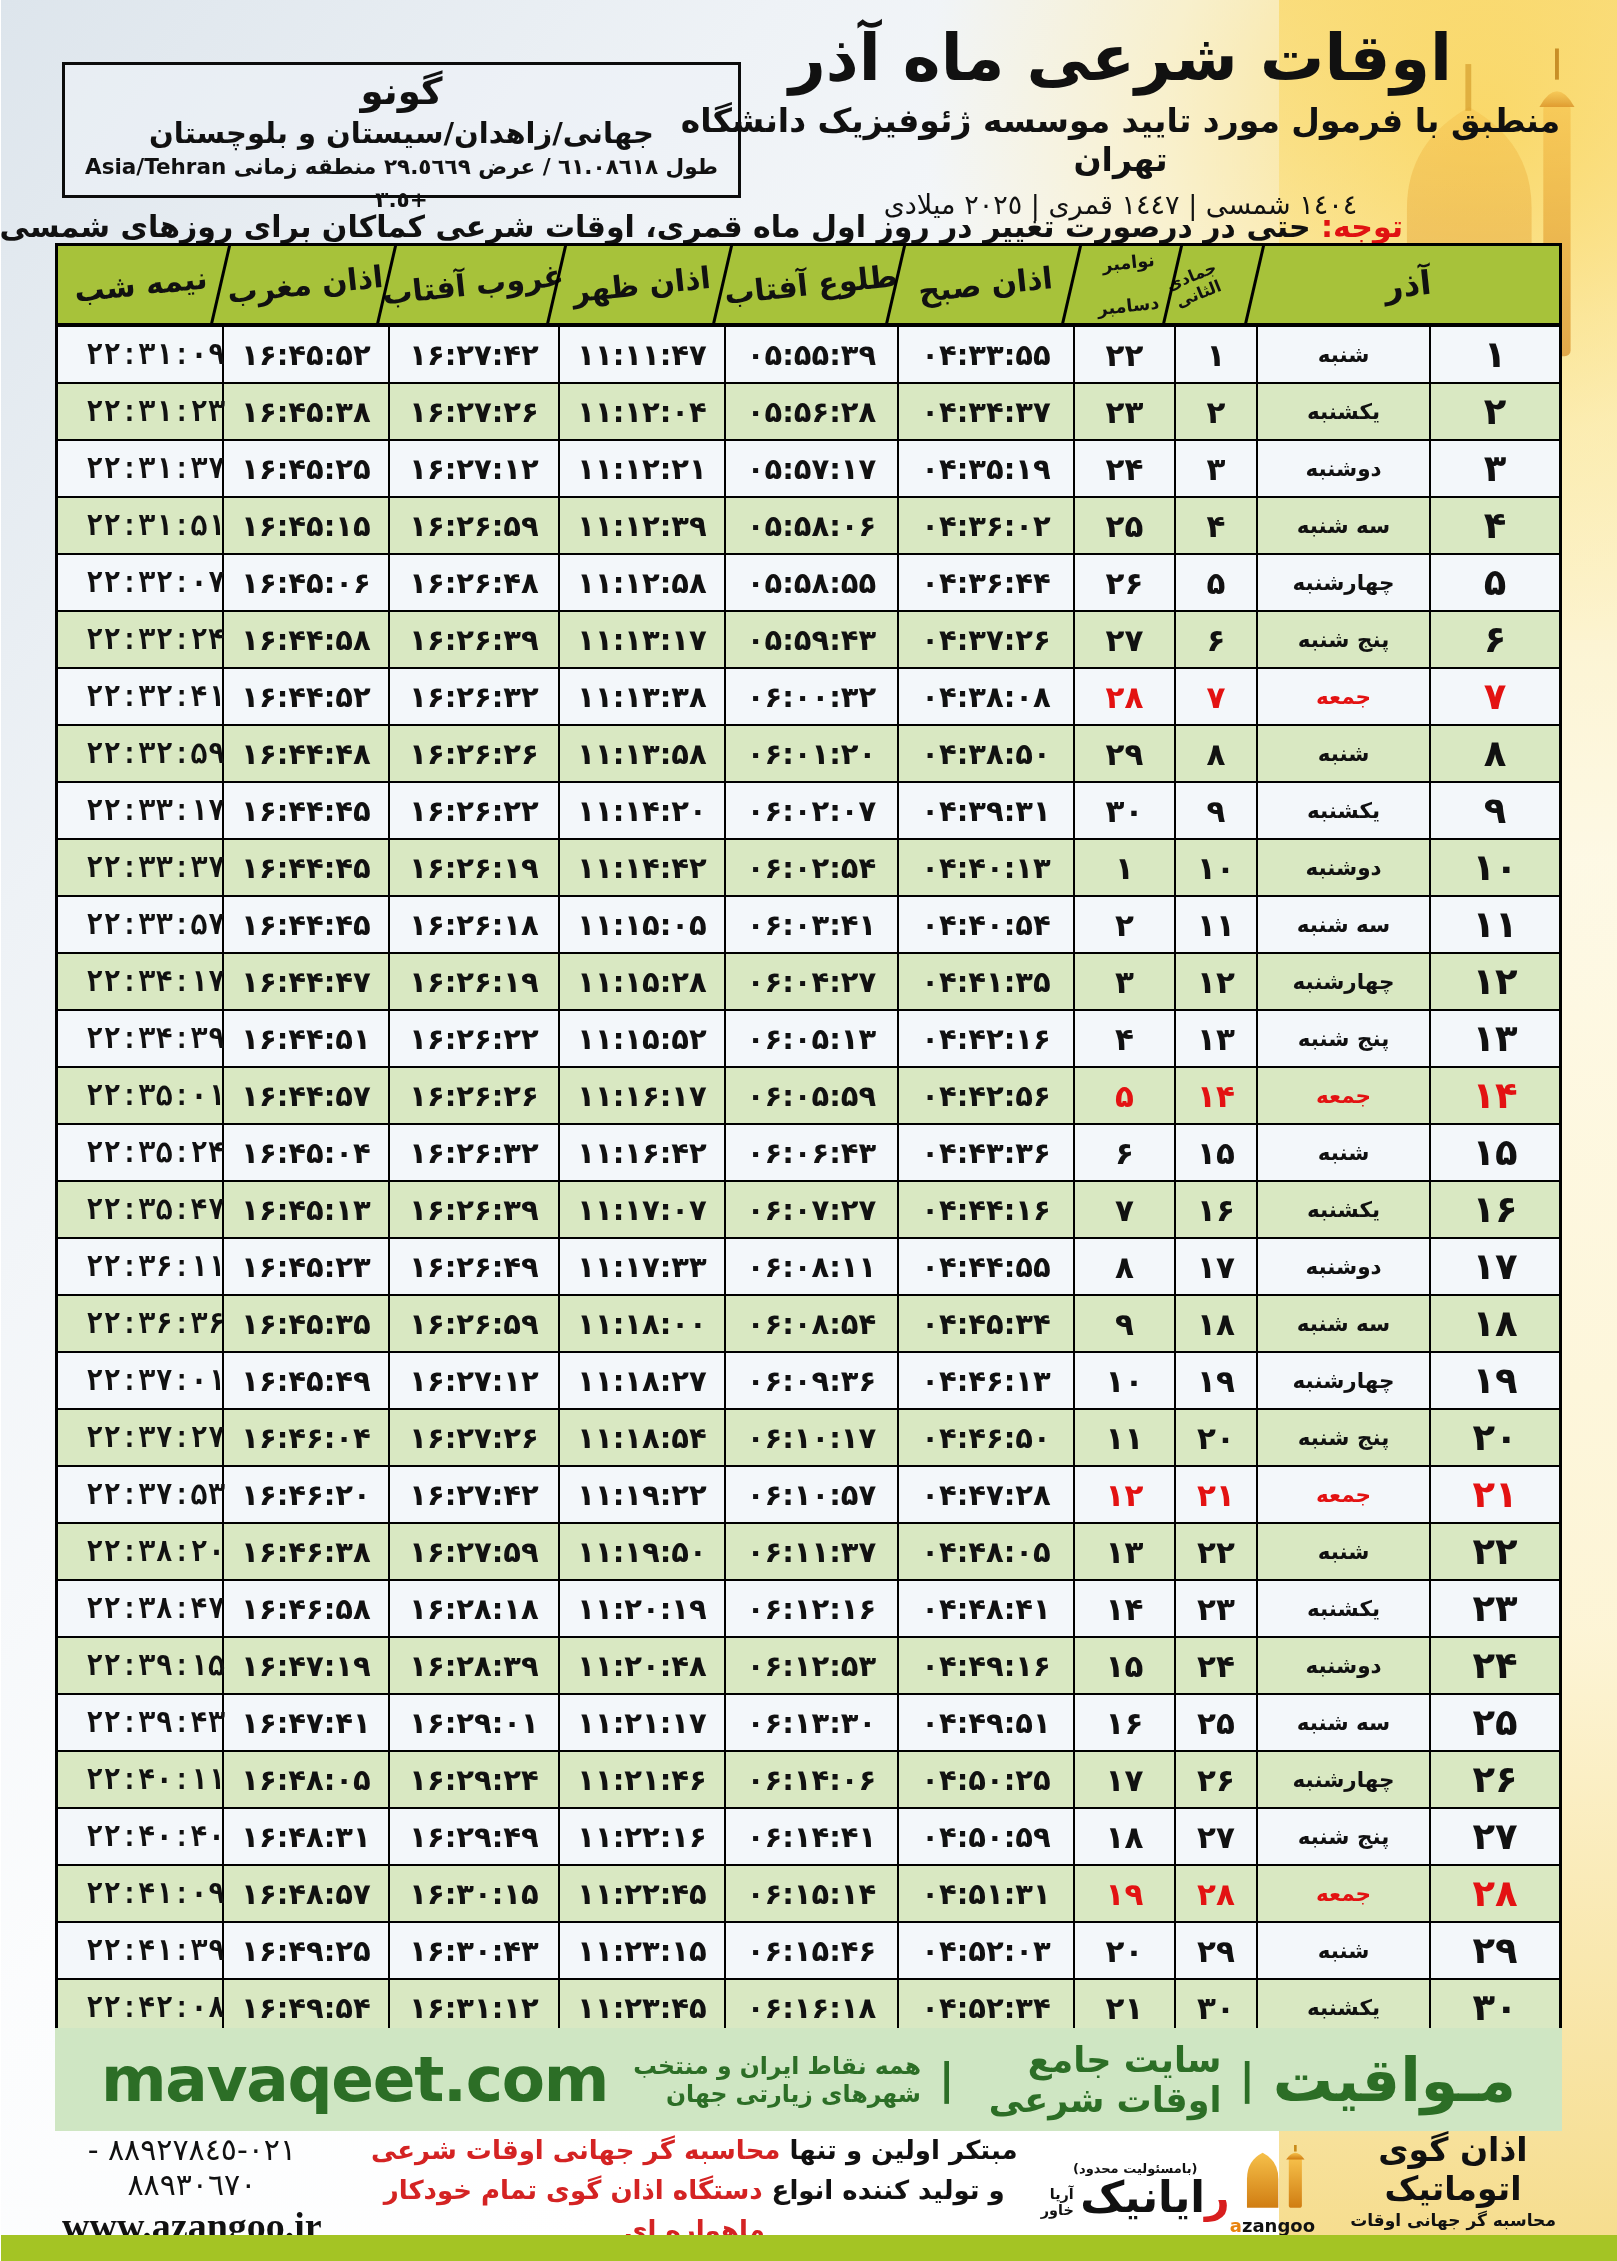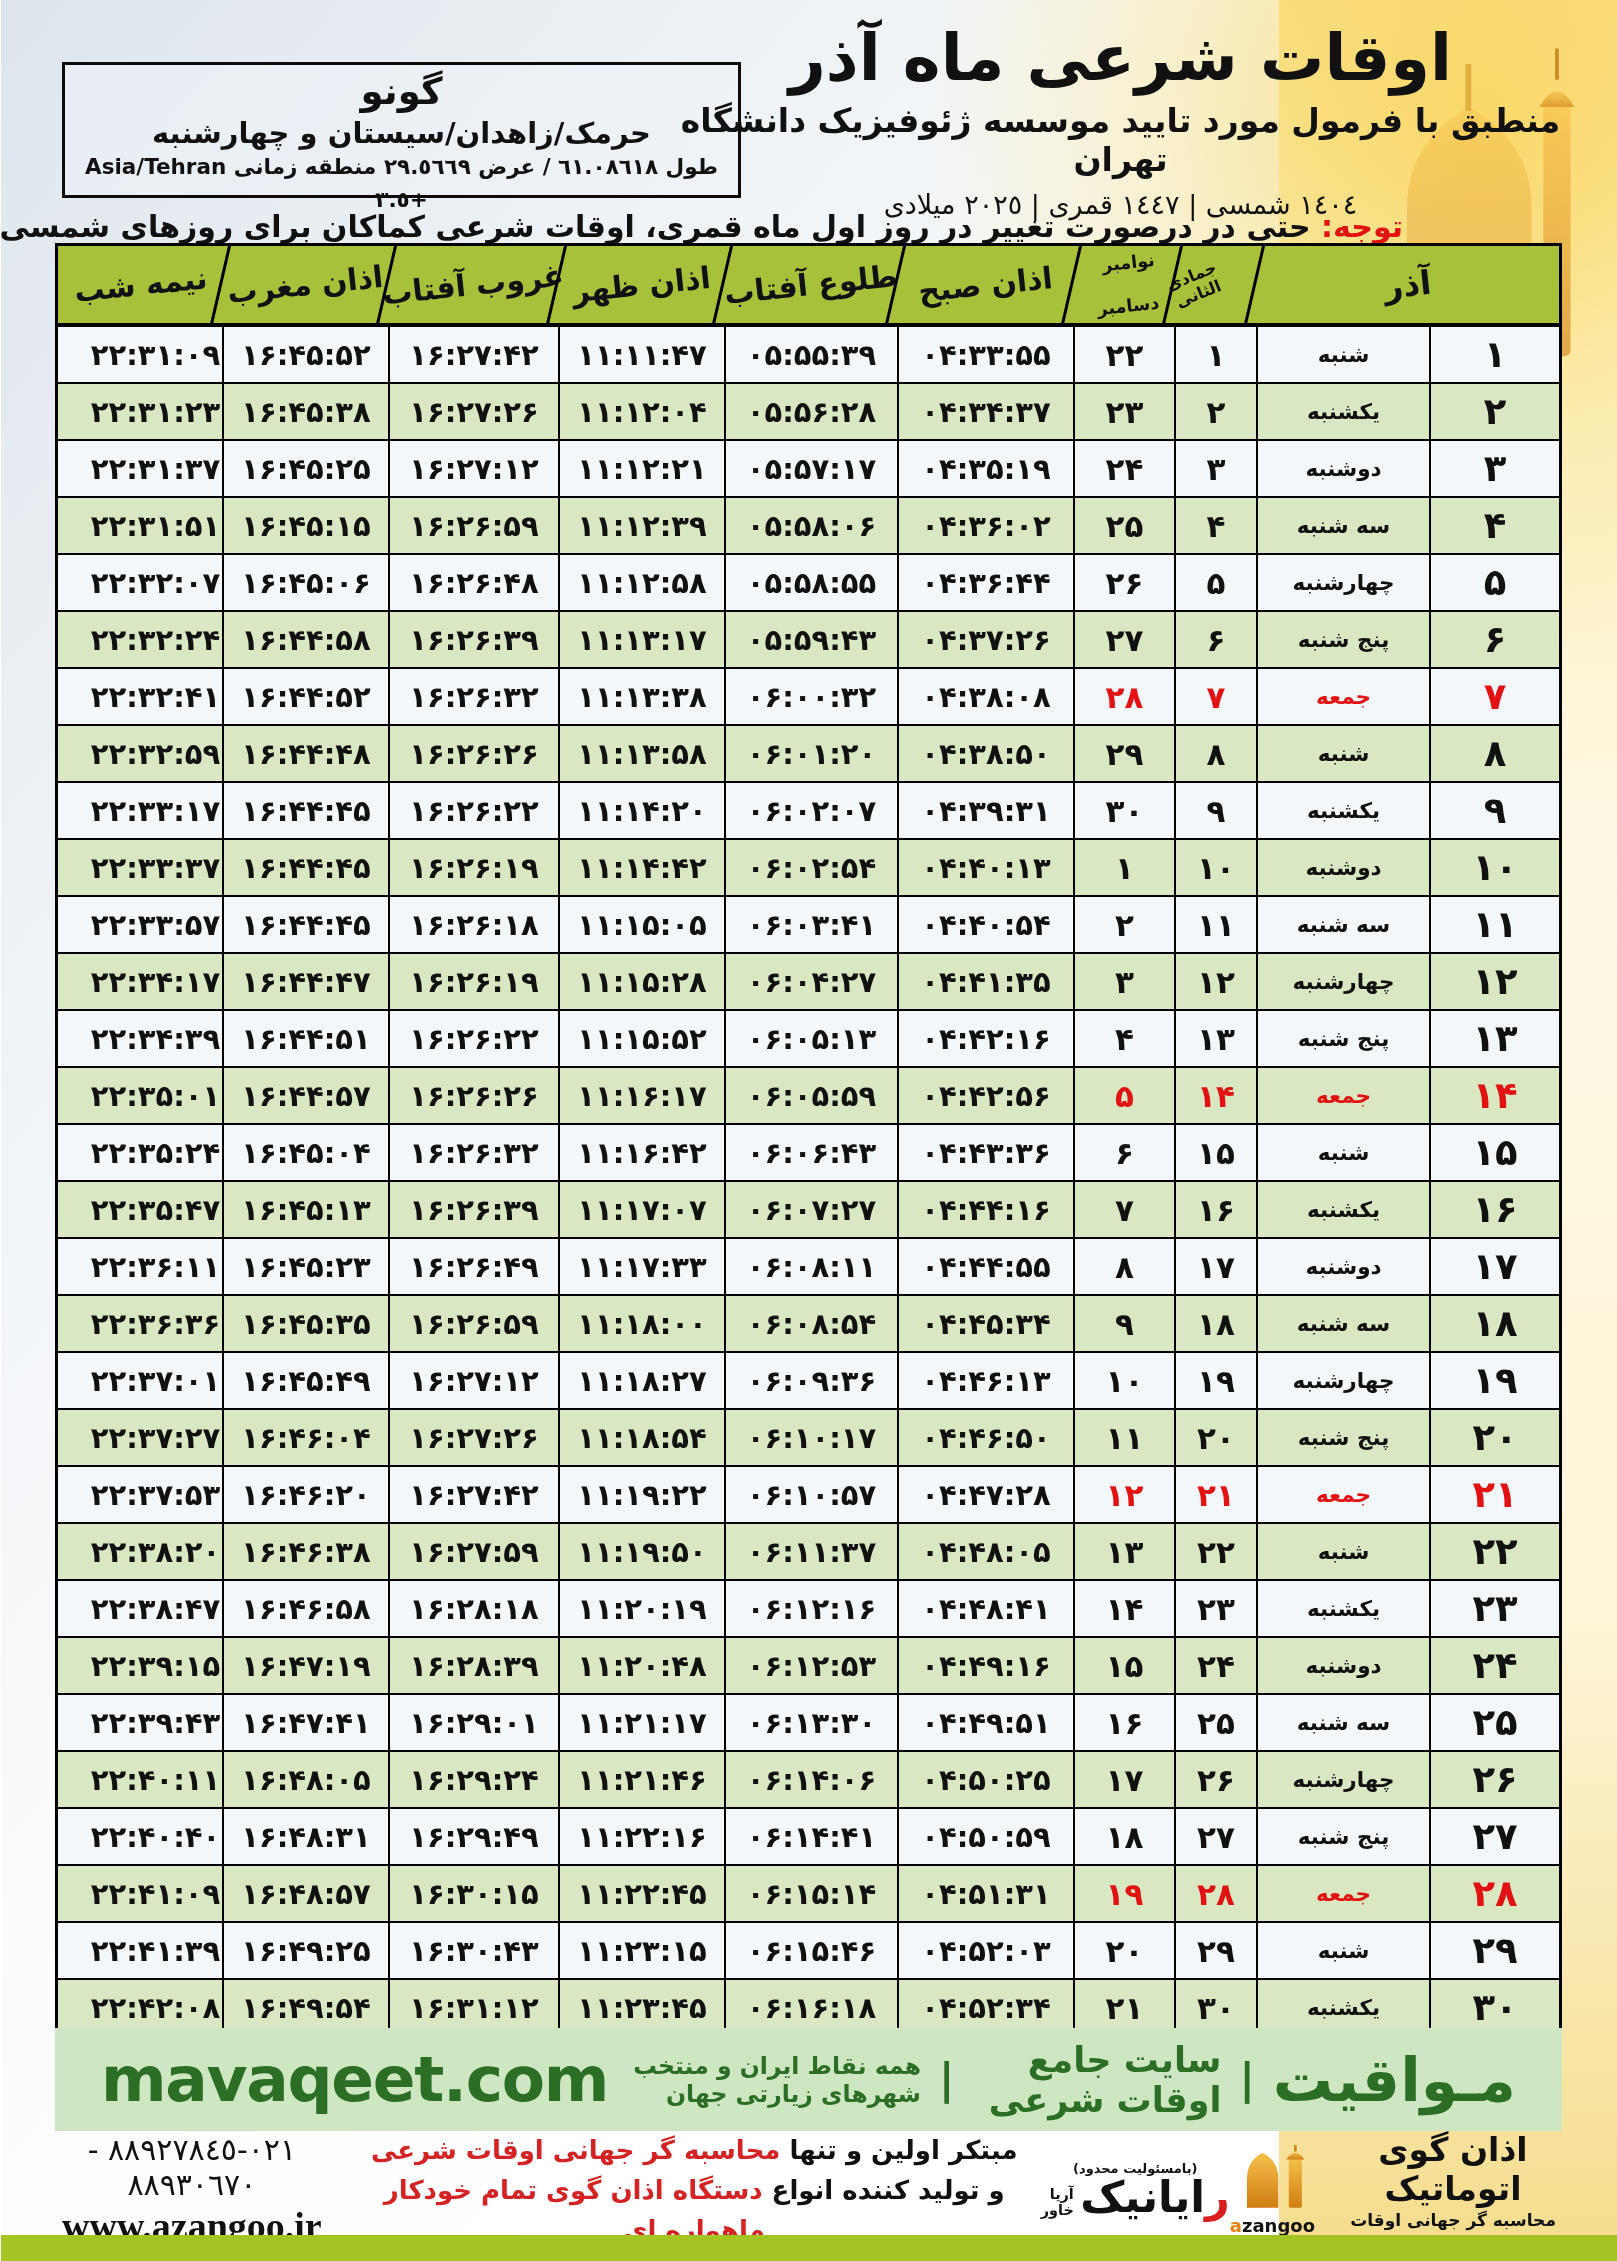--- a/index.html
+++ b/index.html
@@ -48,21 +48,21 @@
   .cell:last-child{border-left:none;}
   .c-day{width:130px;font-size:37px;}
   .c-week{width:173px;font-size:21.5px;}
   .c-lunar{width:82px;font-size:31px;}
   .c-greg{width:101px;font-size:31px;}
   .c-fajr{width:176px;}
   .c-sunrise{width:173px;}
   .c-dhuhr{width:166px;}
   .c-sunset{width:170px;}
   .c-maghrib{width:166px;}
-  .c-midnight{width:133px;}
+  .c-midnight{width:133px;font-family:Liberation Mono, monospace;}
   .t-row.friday .c-day,.t-row.friday .c-week,.t-row.friday .c-lunar,.t-row.friday .c-greg{color:#e31212;}
   
   .footer-bar{position:absolute;left:55px;top:2028px;width:1507px;height:103px;background:#cfe6c3;
     display:flex;align-items:center;direction:rtl;box-sizing:border-box;padding:0 46px;color:#2c6e26;}
   .fb-brand{font-size:60px;font-weight:bold;}
   .fb-sep{font-size:42px;font-weight:bold;margin:0 18px;}
   .fb-desc{font-size:35px;font-weight:bold;}
   .fb-cov{font-size:23.5px;font-weight:bold;}
   .fb-domain{margin-right:auto;direction:ltr;font-size:63px;font-weight:bold;letter-spacing:-1.3px;}
   
@@ -101,21 +101,21 @@
   </defs>
   <rect x="78" y="38" width="14" height="130" rx="3" fill="url(#gold)" opacity=".8"></rect>
   <path d="M76 40 Q85 24 94 40 Z" fill="url(#gold)" opacity=".85"></path>
   <rect x="84" y="10" width="2" height="16" fill="#b8760f"></rect>
   <path d="M8 168 L8 92 Q8 58 40 40 Q72 58 72 92 L72 168 Z" fill="url(#gold)" opacity=".55"></path>
   <rect x="38" y="18" width="3" height="24" fill="#c98a18" opacity=".7"></rect>
 </svg>
 
 <div class="loc-box">
   <div class="loc-name">گونو</div>
-  <div class="loc-region">حرمک/زاهدان/سیستان و چهارشنبه</div>
+  <div class="loc-region">جهانی/زاهدان/سیستان و بلوچستان</div>
   <div class="loc-coords">طول ٦١.٠٨٦١٨ / عرض ٢٩.٥٦٦٩ منطقه زمانی ‎Asia/Tehran +٣.٥‎</div>
 </div>
 
 <div class="title-block">
   <div class="main-title">اوقات شرعی ماه آذر</div>
   <div class="sub-title">منطبق با فرمول مورد تایید موسسه ژئوفیزیک دانشگاه تهران</div>
   <div class="cal-line">١٤٠٤ شمسی | ١٤٤٧ قمری | ٢٠٢٥ میلادی</div>
 </div>
 
 <div class="notice">

